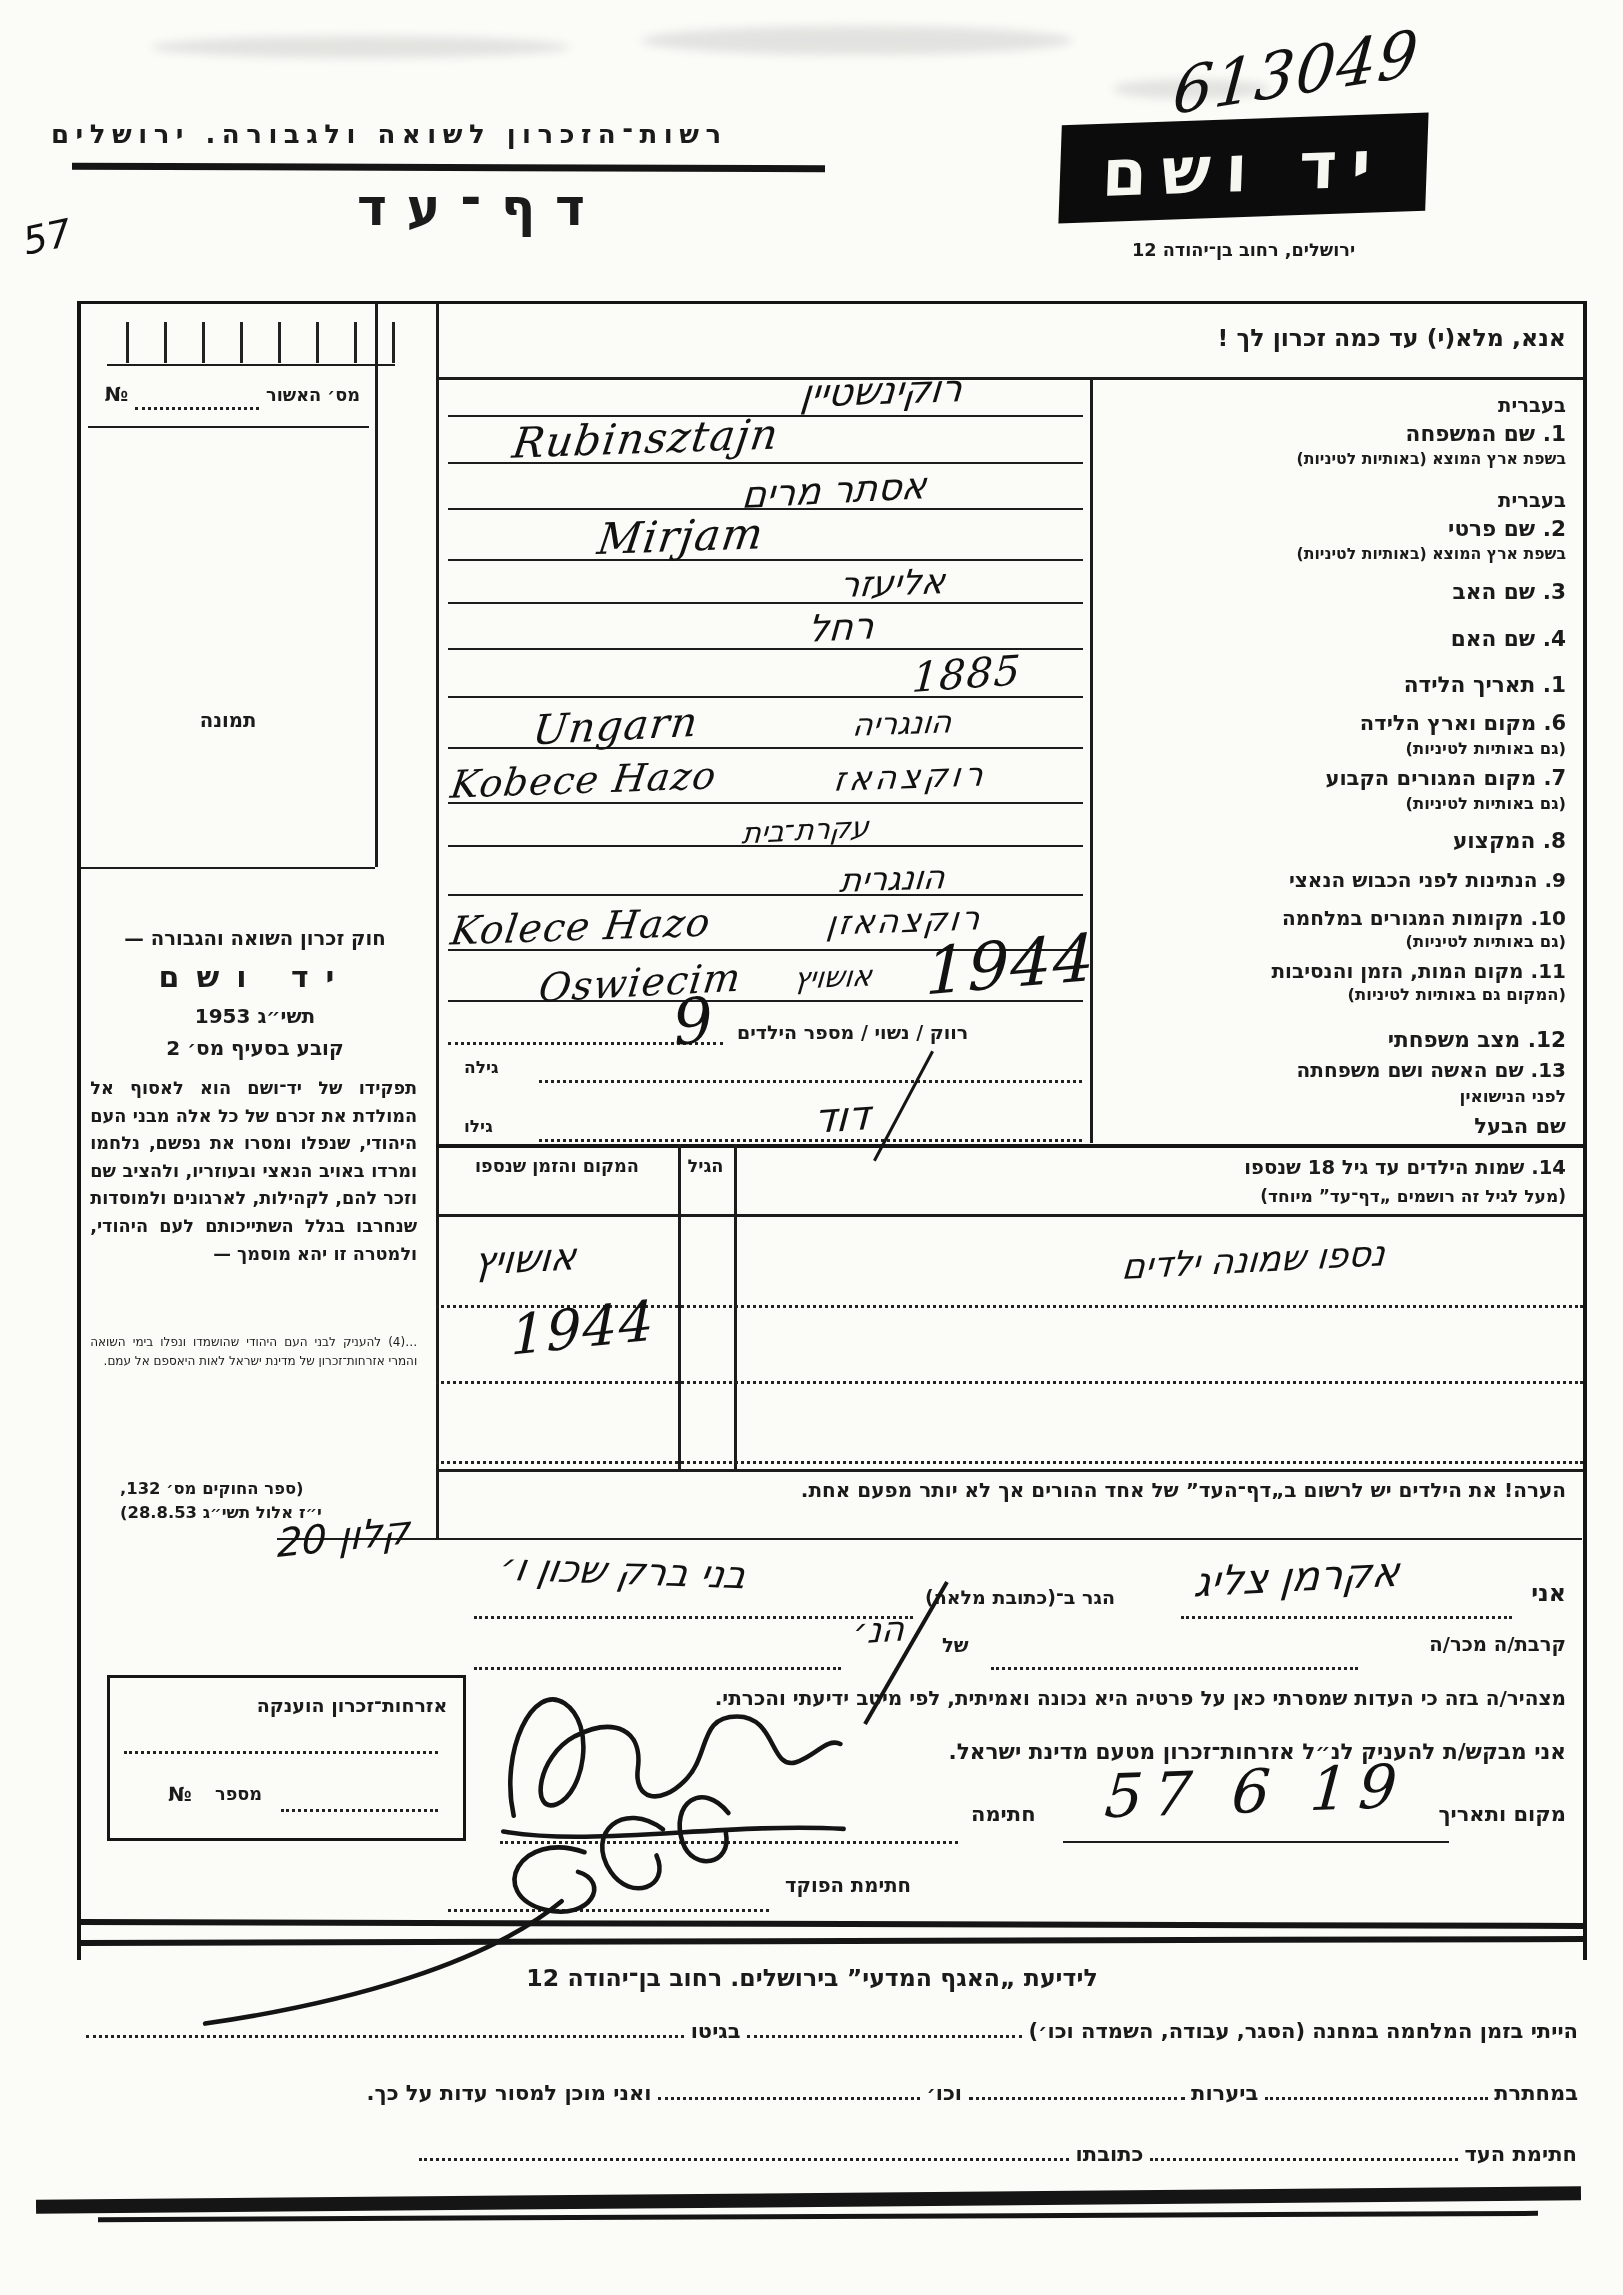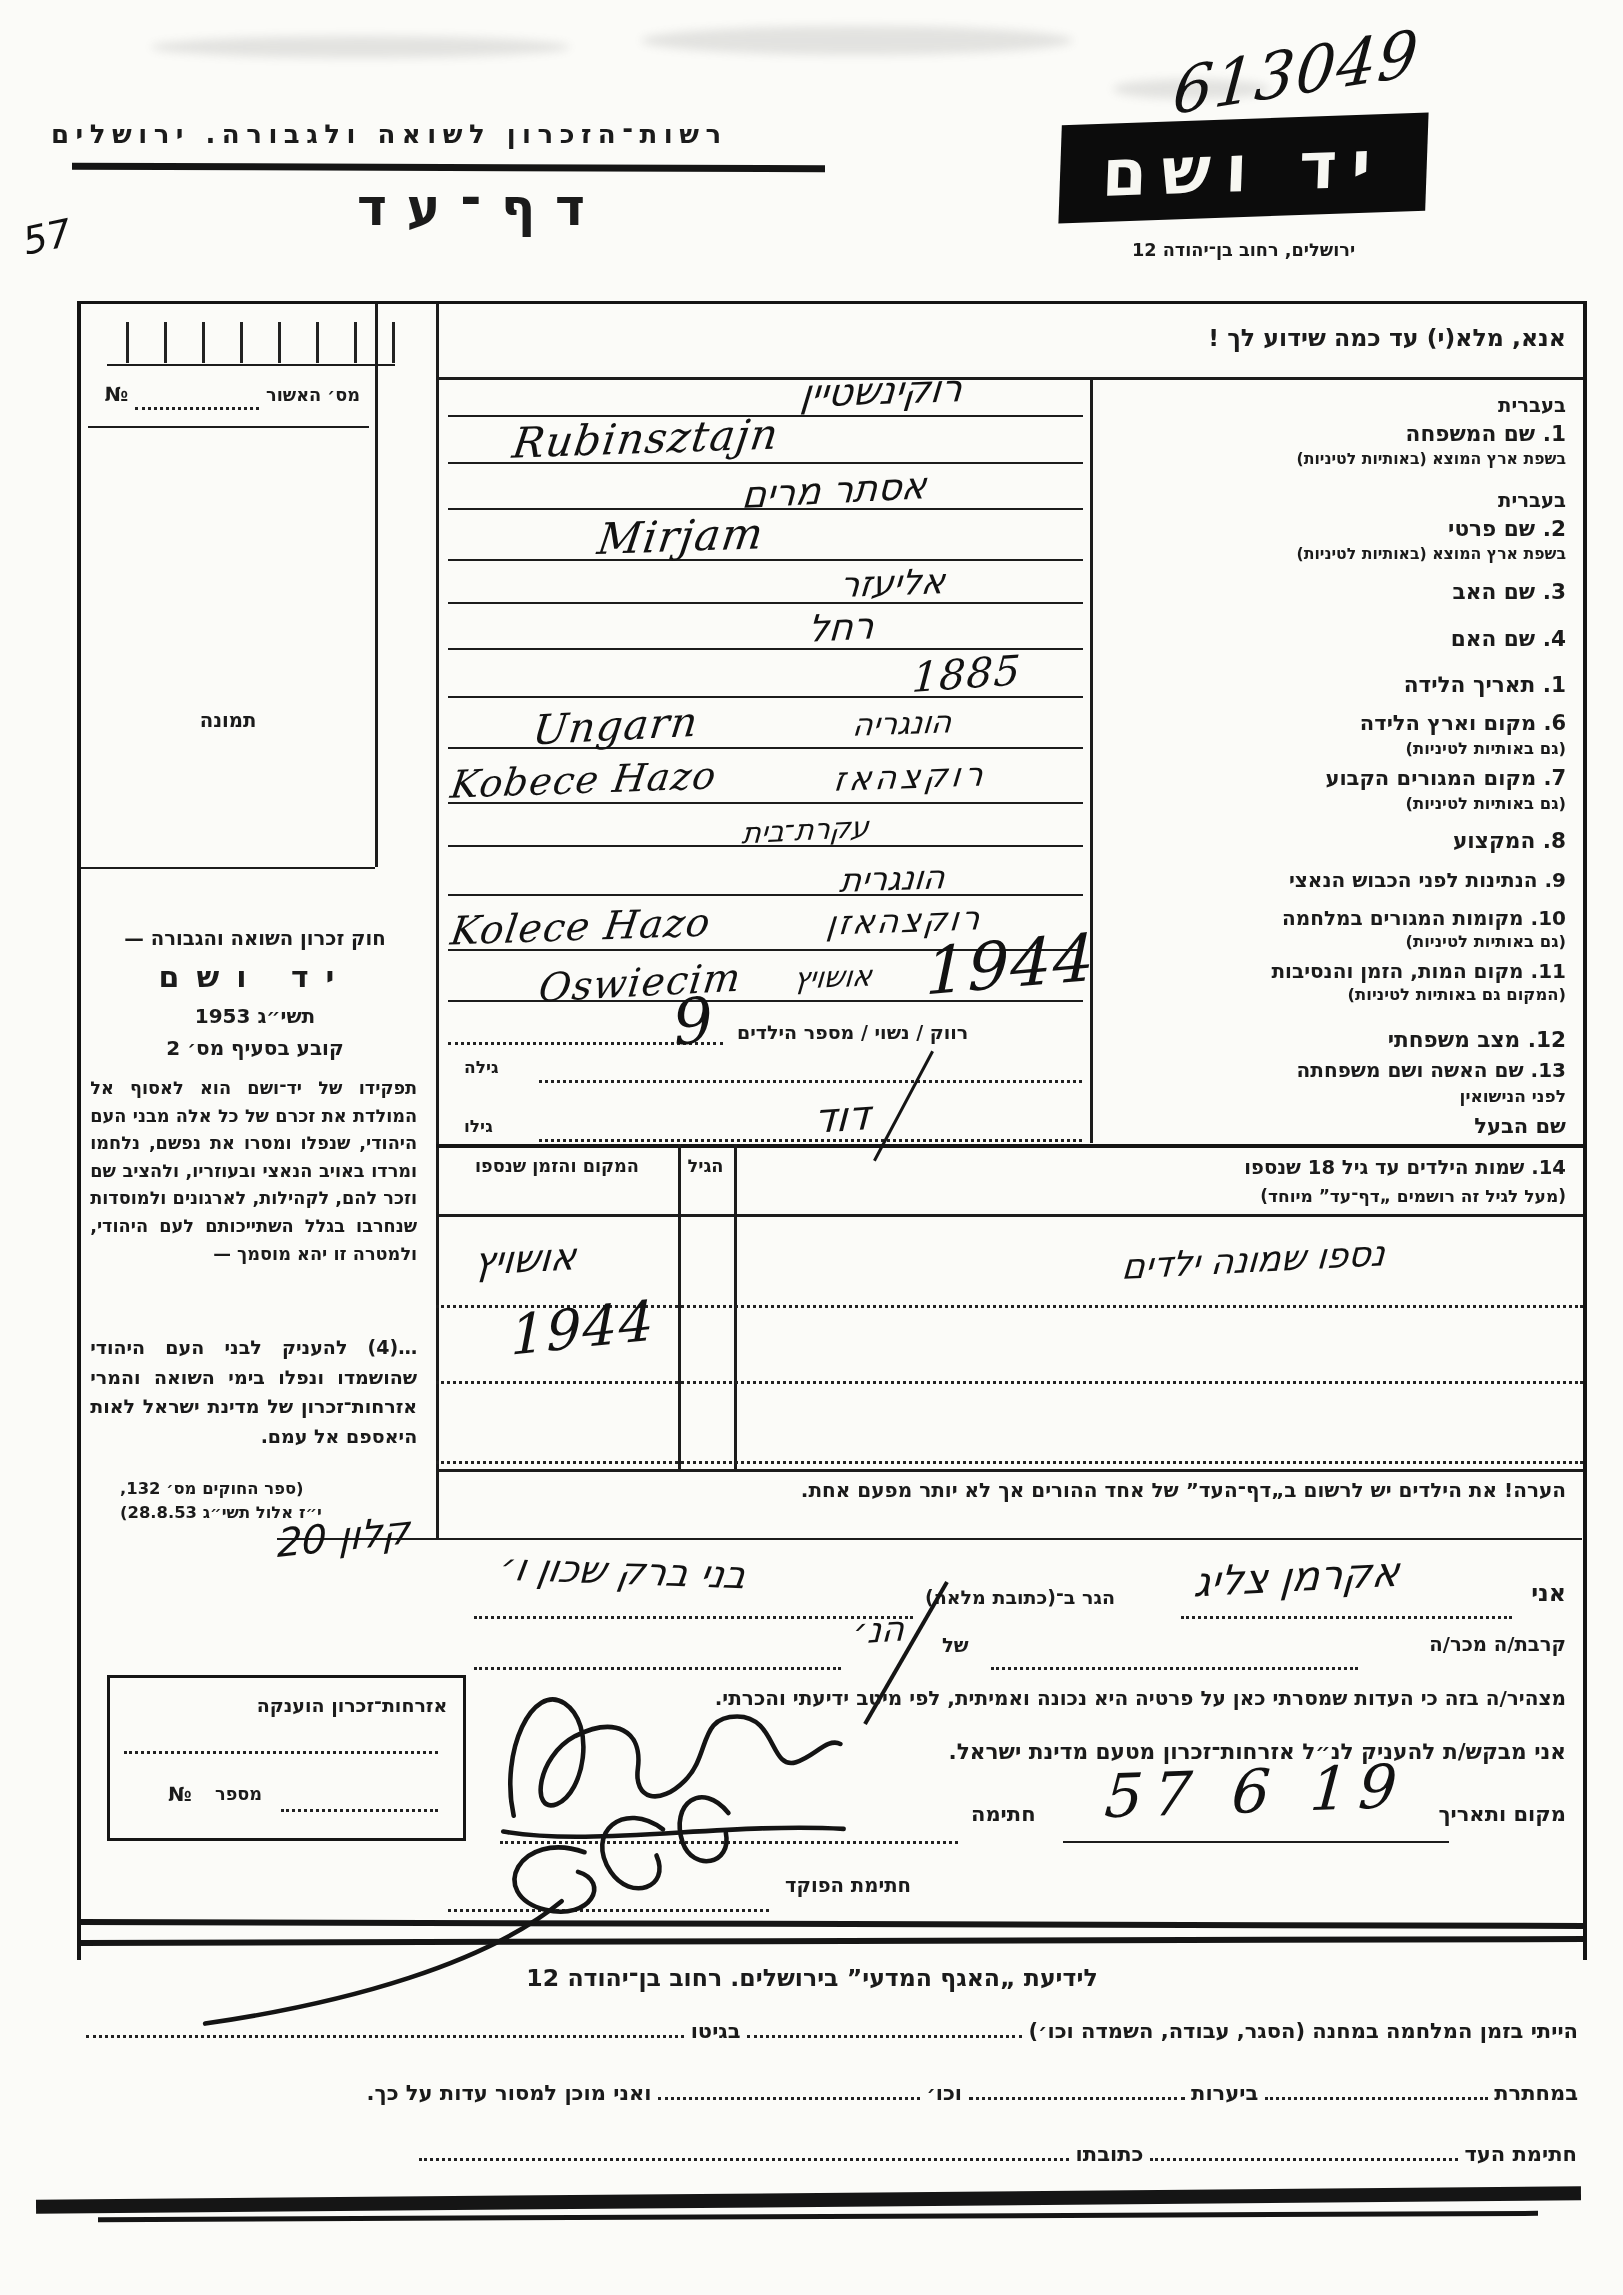--- a/index.html
+++ b/index.html
@@ -46,21 +46,21 @@
       <span>יד ושם</span>
     </div>
   <div class="p ctr" style="left:1060px;top:240px;width:367px;font-size:17.7px;">ירושלים, רחוב בן־יהודה 12</div>
 
   <div class="frame">
 
     <div class="vline" style="left:355px;top:0;height:1234px;"></div>
     <div class="vline" style="left:294px;top:0;height:563px;"></div>
     <div class="vline" style="left:1009px;top:73px;height:766px;"></div>
 
-    <div class="p" style="right:17px;top:19.6px;font-size:23.6px;">אנא, מלא(י) עד כמה שידוע לך !</div>
+    <div class="p" style="right:17px;top:19.6px;font-size:23.6px;">אנא, מלא(י) עד כמה זכרון לך !</div>
     <div class="wline" style="left:355px;top:73px;width:1147px;border-bottom-width:3.9px;"></div>
 
     <div style="position:absolute;left:26px;top:18.3px;width:288px;height:41px;background:repeating-linear-gradient(to left,#222 0 2.6px,transparent 2.6px 38px);"></div>
     <div class="wline" style="left:26px;top:60px;width:288px;"></div>
     <div class="p" style="left:185px;top:81px;font-size:17.7px;">מס׳ האשור</div>
     <div class="dline" style="left:54px;top:103px;width:124px;"></div>
     <div class="p" style="left:23.6px;top:79px;font-size:19.6px;">№</div>
     <div class="wline" style="left:6.5px;top:122px;width:281px;"></div>
     <div class="p ctr" style="left:0;top:405px;width:294px;font-size:19.6px;">תמונה</div>
     <div class="wline" style="left:0;top:563px;width:294px;"></div>
@@ -144,21 +144,21 @@
     <div class="dline" style="left:355px;top:1157px;width:1147px;"></div>
     <div class="hw" style="left:1041px;top:936px;font-size:35px;transform:rotate(-3deg) skewX(-8deg);">נספו שמונה ילדים</div>
     <div class="hw" style="left:393px;top:933px;font-size:38px;transform:rotate(-3deg) skewX(-8deg);">אושויץ</div>
     <div class="hwl" style="left:429px;top:992px;font-size:55px;transform:rotate(-6deg) skewX(-6deg);">1944</div>
 
     <div class="p ctr" style="left:6.5px;top:623px;width:335px;font-size:19.6px;">חוק זכרון השואה והגבורה —</div>
     <div class="p ctr" style="left:6.5px;top:655px;width:335px;font-size:30px;letter-spacing:17px;">יד ושם</div>
     <div class="p ctr" style="left:6.5px;top:700px;width:335px;font-size:20px;">תשי״ג 1953</div>
     <div class="p ctr" style="left:6.5px;top:732px;width:335px;font-size:20px;">קובע בסעיף מס׳ 2</div>
     <div style="position:absolute;left:9.2px;top:771px;width:327px;font-size:17.7px;font-weight:bold;line-height:1.56;text-align:justify;">תפקידו של יד־ושם הוא לאסוף אל המולדת את זכרם של כל אלה מבני העם היהודי, שנפלו ומסרו את נפשם, נלחמו ומרדו באויב הנאצי ובעוזריו, ולהציב שם וזכר להם, לקהילות, לארגונים ולמוסדות שנחרבו בגלל השתייכותם לעם היהודי, ולמטרה זו יהא מוסמך —</div>
-    <div style="position:absolute;left:9.2px;top:1029px;width:327px;font-size:19px;font-weight:bold;line-height:1.56;text-align:justify;">…(4) להעניק לבני העם היהודי שהושמדו ונפלו בימי השואה והמרי אזרחות־זכרון של מדינת ישראל לאות היאספם אל עמם.</div>
+    <div style="position:absolute;left:9.2px;top:1029px;width:327px;font-size:12px;font-weight:normal;line-height:1.56;text-align:justify;">…(4) להעניק לבני העם היהודי שהושמדו ונפלו בימי השואה והמרי אזרחות־זכרון של מדינת ישראל לאות היאספם אל עמם.</div>
     <div class="p" style="left:39px;top:1175px;font-size:16.4px;">(ספר החוקים מס׳ 132,</div>
     <div class="p" style="left:39px;top:1199px;font-size:16.4px;">י״ז אלול תשי״ג 28.8.53)</div>
 
     <div class="wline" style="left:355px;top:1165px;width:1147px;border-bottom-width:3.3px;"></div>
     <div class="p" style="right:17px;top:1174px;font-size:20px;">הערה! את הילדים יש לרשום ב„דף־העד” של אחד ההורים אך לא יותר מפעם אחת.</div>
     <div class="wline" style="left:196px;top:1234px;width:1305px;"></div>
 
     <div class="p" style="right:17px;top:1275px;font-size:23.6px;">אני</div>
     <div class="dline" style="left:1100px;top:1312px;width:331px;"></div>
     <div class="hw" style="left:1113px;top:1249px;font-size:41px;transform:rotate(-3deg) skewX(-8deg);">אקרמן צליג</div>

